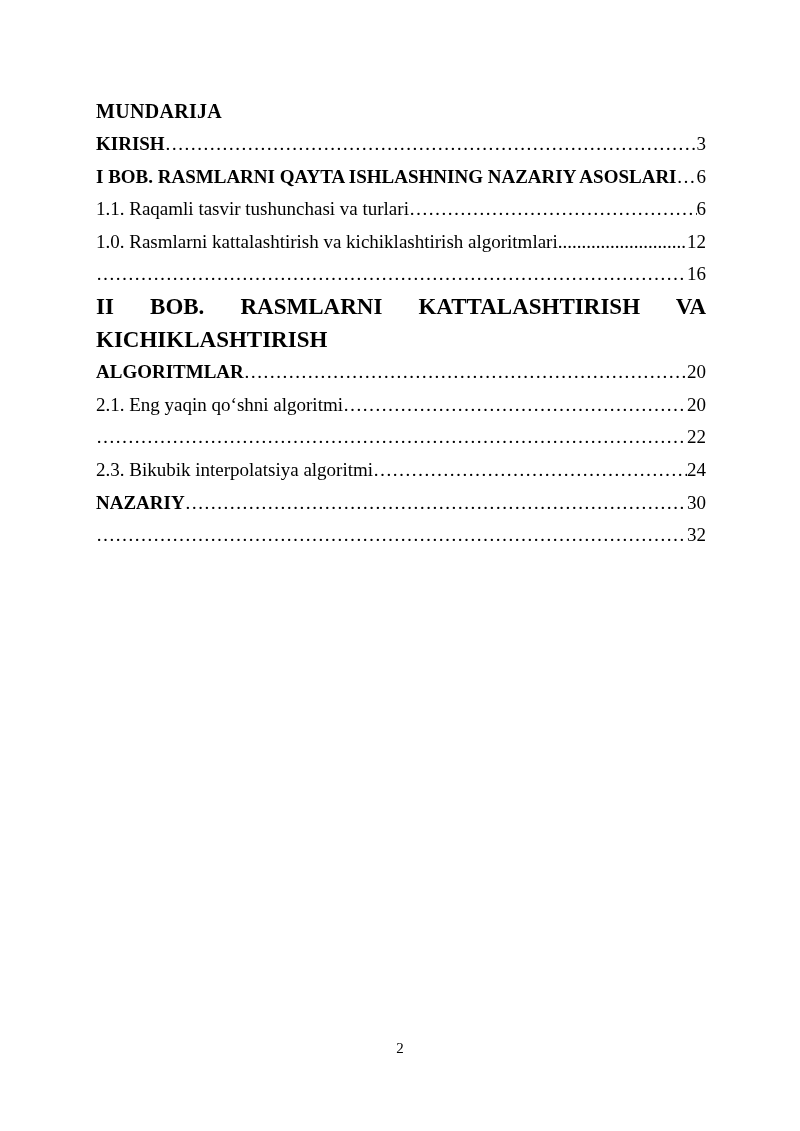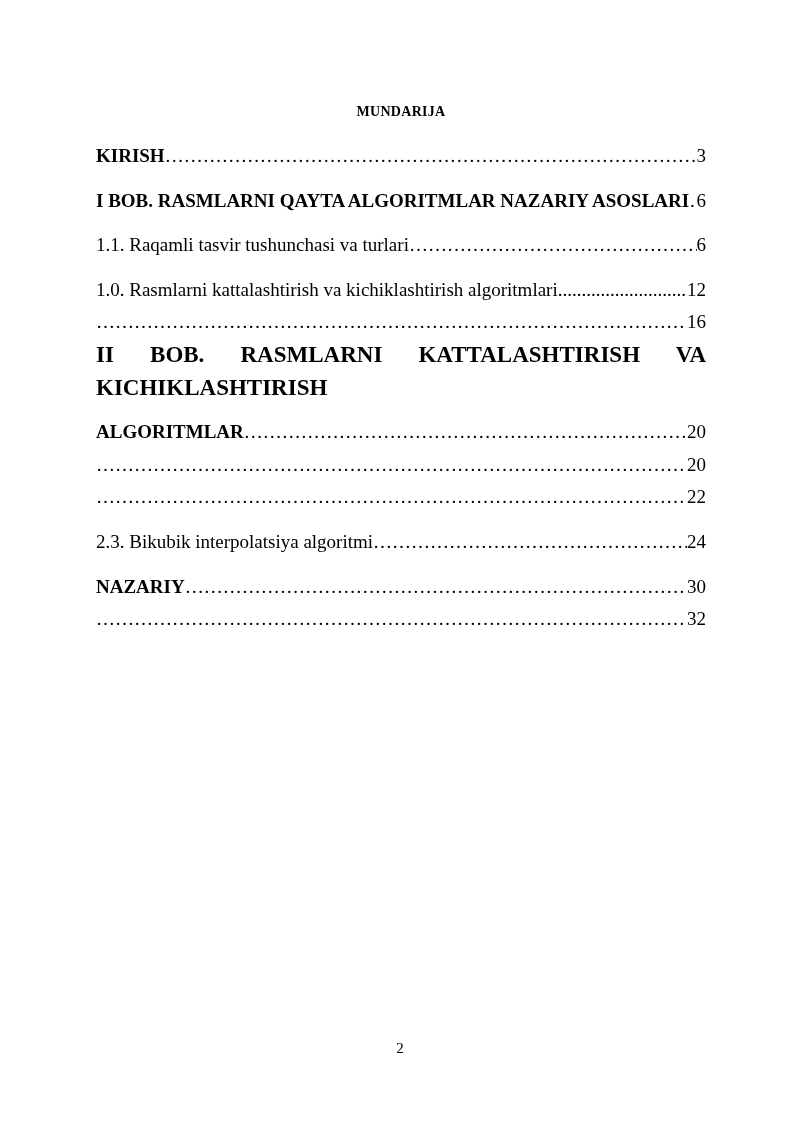--- a/index.html
+++ b/index.html
@@ -18,34 +18,34 @@
     inset: 0;
     background: #ffffff;
   }
   .content {
     position: absolute;
     left: 96px;
     top: 95px;
     width: 610px;
   }
   .title-line {
-    font-size: 14px;
+    font-size: 20px;
     font-weight: bold;
-    text-align: center;
+    text-align: left;
     line-height: 33px;
     letter-spacing: 0.3px;
   }
   .toc-line {
     display: flex;
     align-items: baseline;
     font-size: 19px;
     line-height: 32.6px;
     white-space: nowrap;
   }
-  .toc-line .label { flex: 0 0 auto; margin-top: 12px; }
+  .toc-line .label { flex: 0 0 auto; }
   .bold .label { font-weight: bold; }
   .leader {
     flex: 1 1 0px;
     min-width: 0;
     overflow: hidden;
     font-weight: 400;
   }
   .pagenum {
     flex: 0 0 auto;
     font-weight: 400;
@@ -77,21 +77,21 @@
 
     <div class="title-line">MUNDARIJA</div>
 
     <div class="toc-line bold">
       <span class="label">KIRISH</span>
       <span class="leader">………………………………………………………………………………………………</span>
       <span class="pagenum">3</span>
     </div>
 
     <div class="toc-line bold">
-      <span class="label">I BOB. RASMLARNI QAYTA ALGORITMLAR NAZARIY ASOSLARI</span>
+      <span class="label">I BOB. RASMLARNI QAYTA ISHLASHNING NAZARIY ASOSLARI</span>
       <span class="leader">………………………………………………………………………………………………</span>
       <span class="pagenum">6</span>
     </div>
 
     <div class="toc-line">
       <span class="label">1.1. Raqamli tasvir tushunchasi va turlari </span>
       <span class="leader">………………………………………………………………………………………………</span>
       <span class="pagenum">6</span>
     </div>
 
@@ -108,20 +108,21 @@
 
     <div class="justify-line">II BOB. RASMLARNI KATTALASHTIRISH VA KICHIKLASHTIRISH</div>
 
     <div class="toc-line bold">
       <span class="label">ALGORITMLAR</span>
       <span class="leader">………………………………………………………………………………………………</span>
       <span class="pagenum">20</span>
     </div>
 
     <div class="toc-line">
+      <span class="label">2.1. Eng yaqin qo‘shni algoritmi</span>
       <span class="leader">………………………………………………………………………………………………</span>
       <span class="pagenum">20</span>
     </div>
 
     <div class="toc-line">
       <span class="leader">………………………………………………………………………………………………</span>
       <span class="pagenum">22</span>
     </div>
 
     <div class="toc-line">

